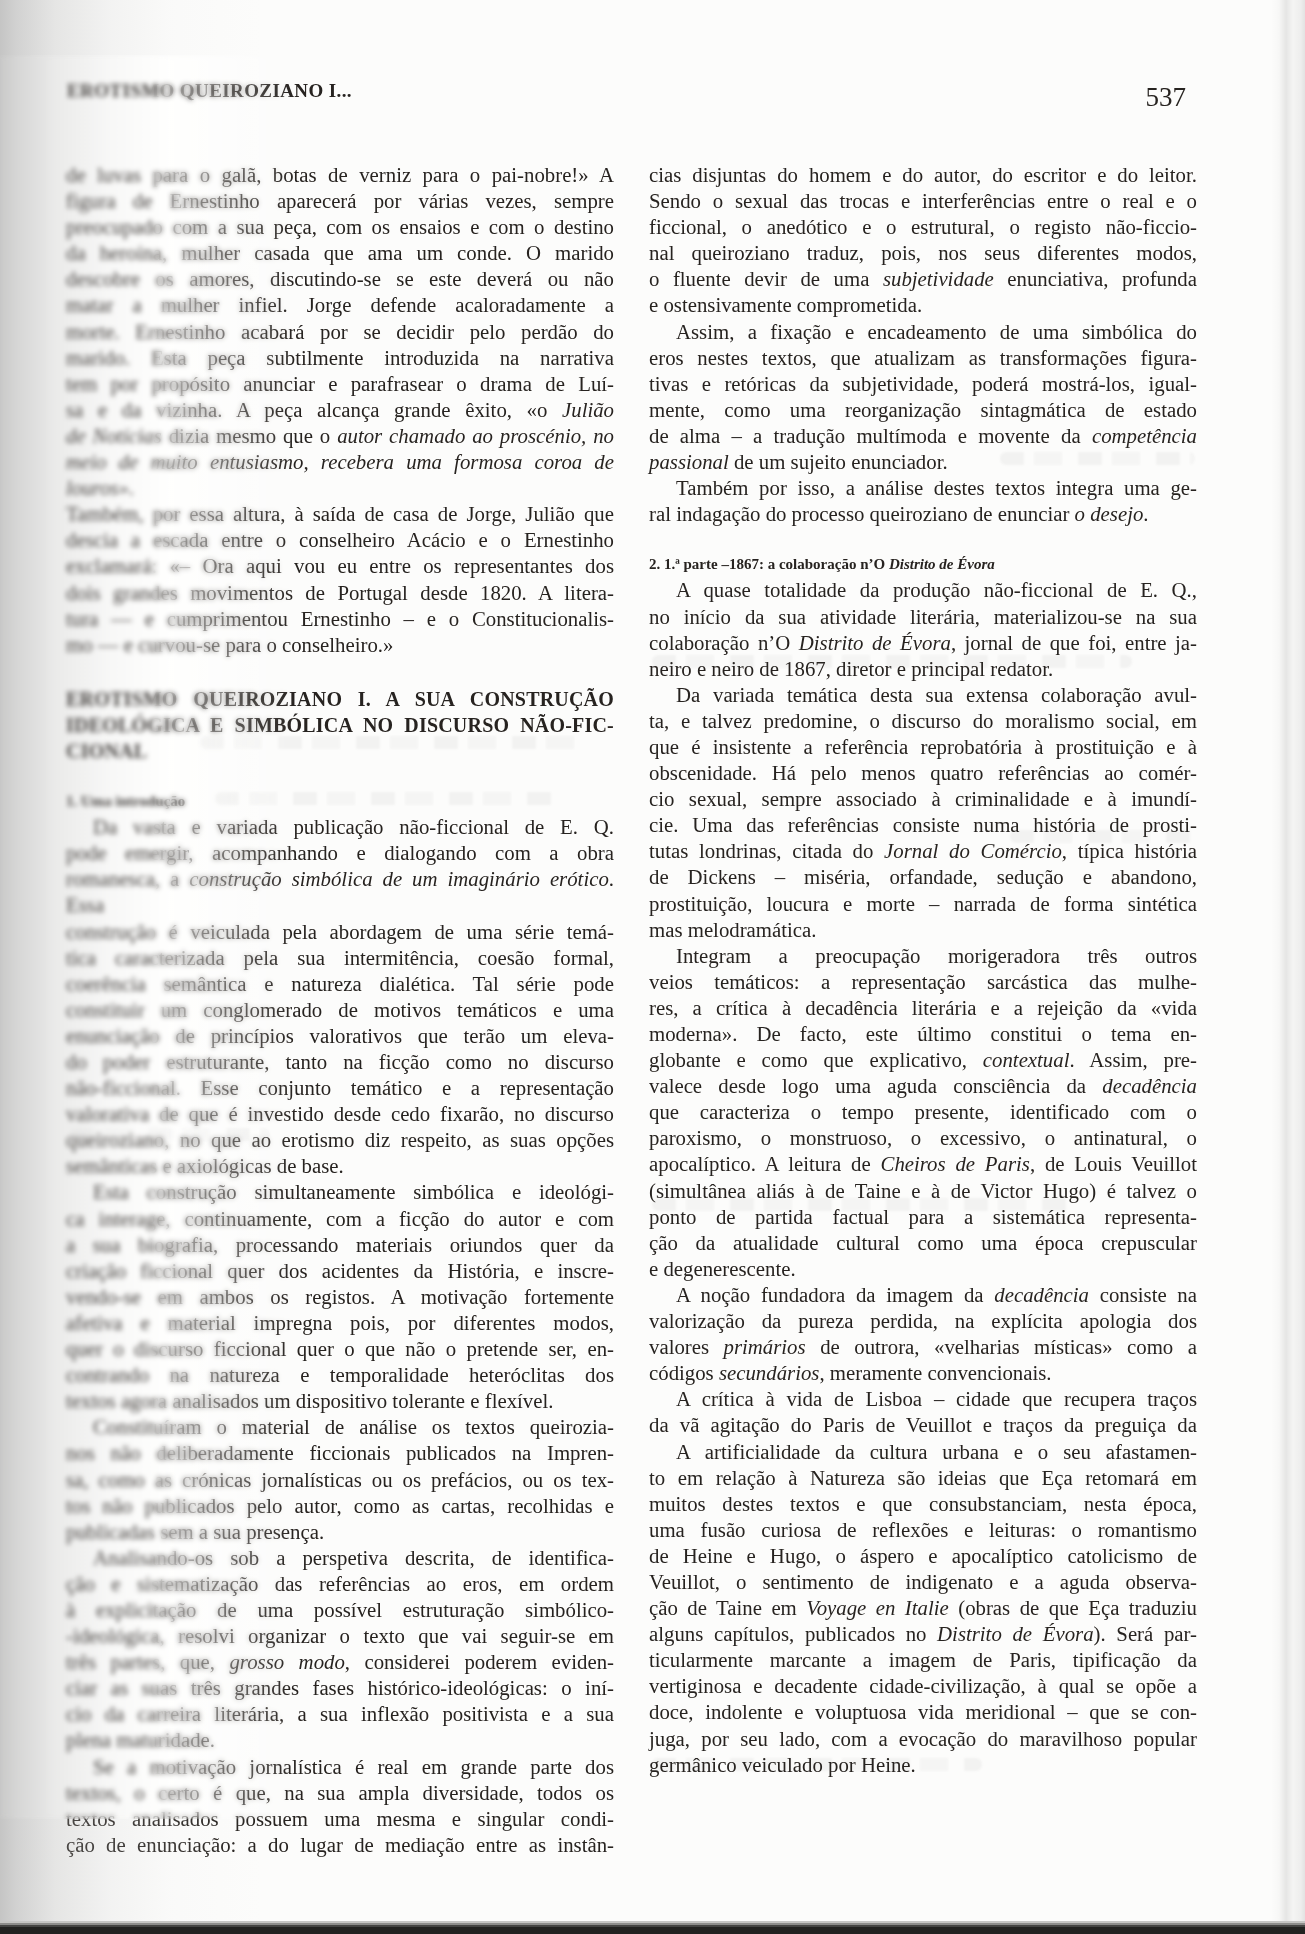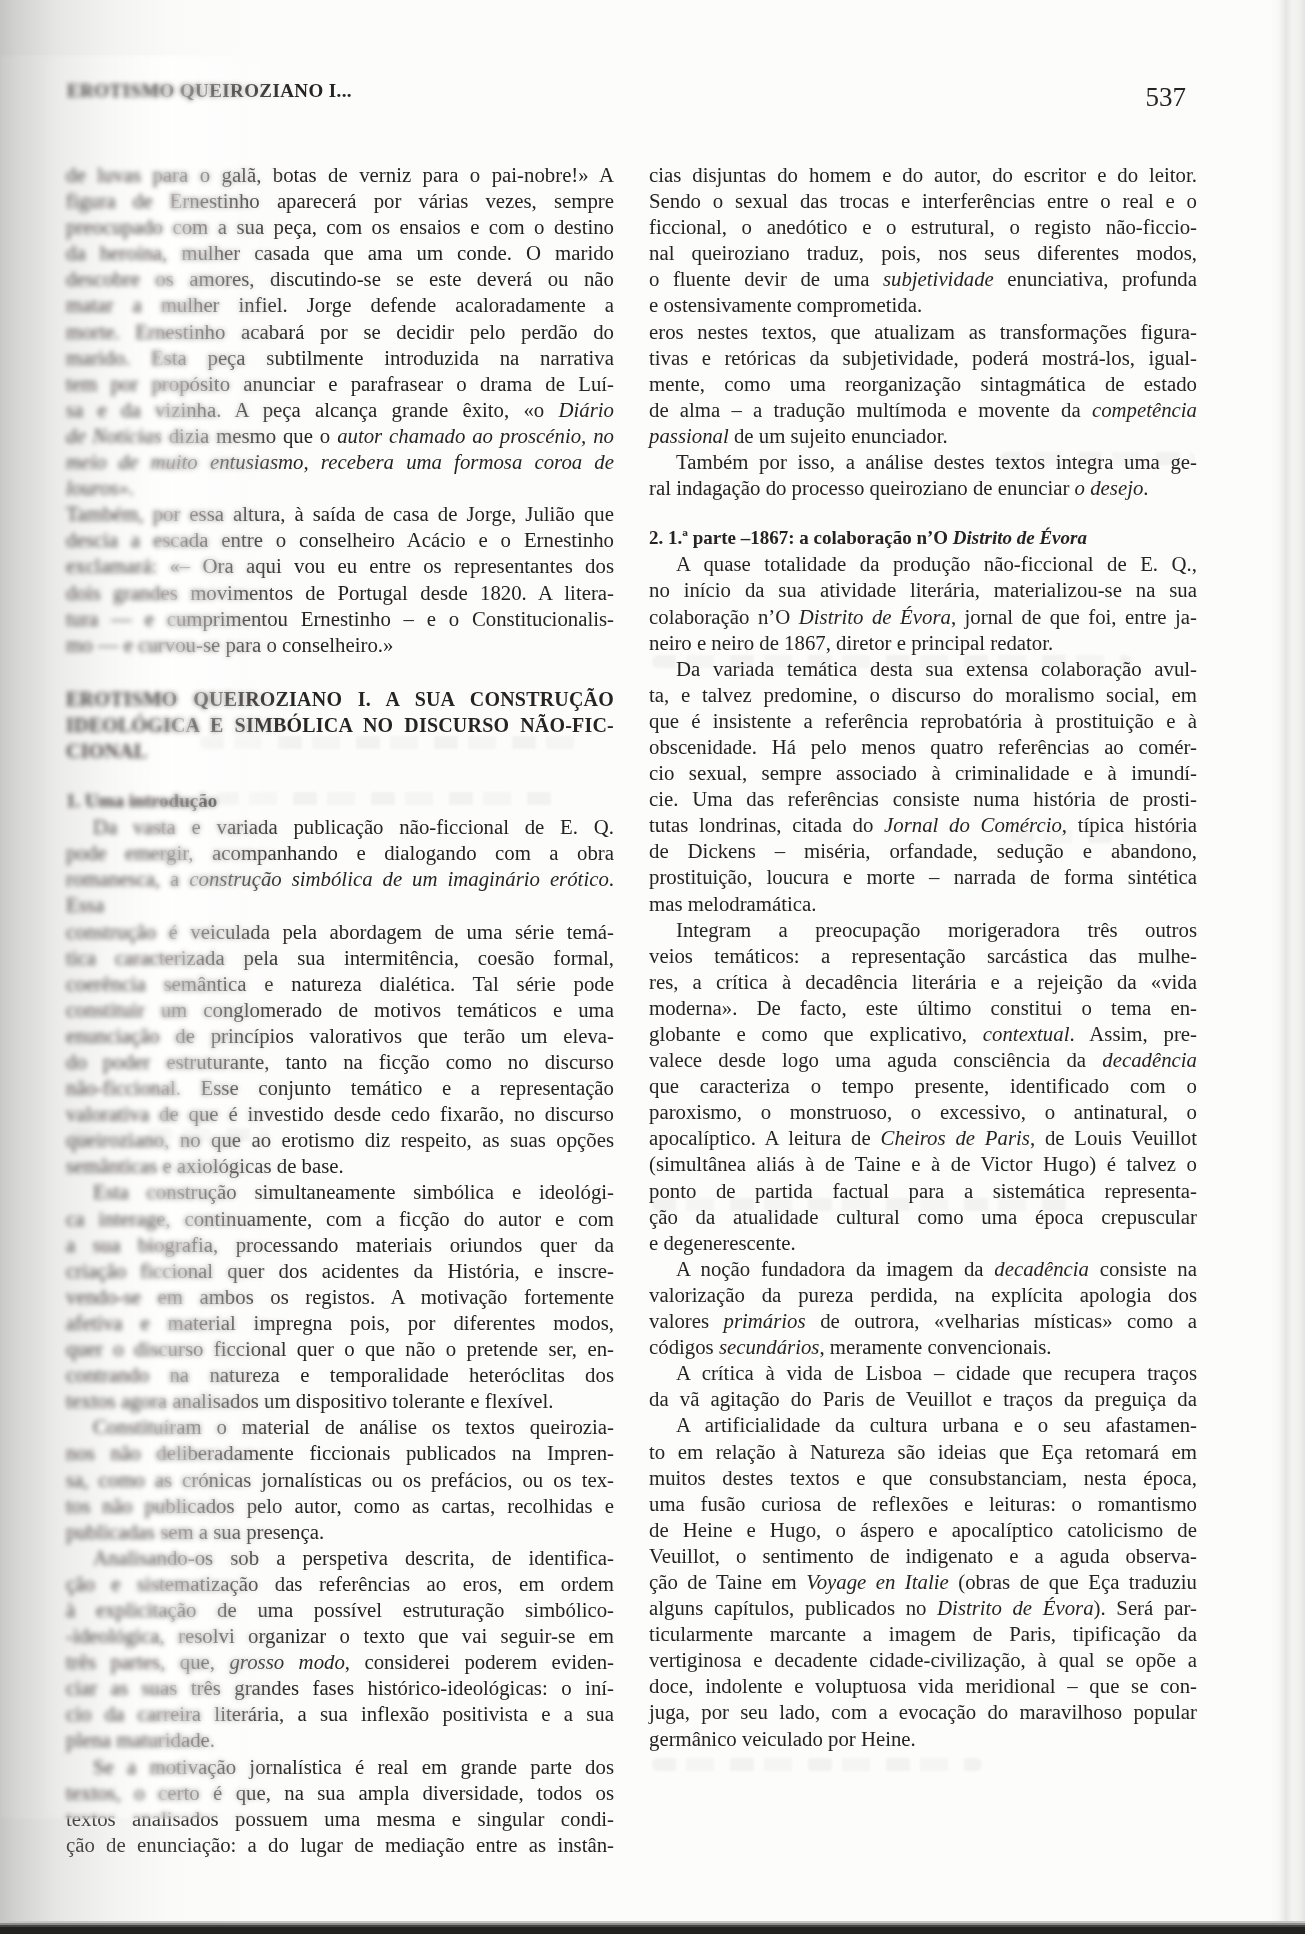--- a/index.html
+++ b/index.html
@@ -71,42 +71,42 @@
   .para { margin: 0; }
   .line {
     font-size: 20.8px; line-height: 26.1px;
     text-align: justify; text-align-last: justify;
   }
   .line.last { text-align-last: left; }
   .line.indent { text-indent: 27px; }
   .heading { margin: 28px 0 12px; }
   .heading .line { font-weight: bold; font-size: 20px; letter-spacing: .2px; }
   .subheading { margin: 24px 0 0; }
-  .subheading .line { font-weight: bold; font-size: 19px; }
+  .subheading .line { font-weight: bold; font-size: 15px; }
   i { font-style: italic; }
 </style>
 </head>
 <body>
 
 <div class="running-title">EROTISMO QUEIROZIANO I...</div>
 <div class="page-number">537</div>
 
 <div class="content">
   <div class="col">
       <div class="para body">
         <div class="line"><span>de luvas para o galã, botas de verniz para o pai-nobre!» A</span></div>
         <div class="line"><span>figura de Ernestinho aparecerá por várias vezes, sempre</span></div>
         <div class="line"><span>preocupado com a sua peça, com os ensaios e com o destino</span></div>
         <div class="line"><span>da heroína, mulher casada que ama um conde. O marido</span></div>
         <div class="line"><span>descobre os amores, discutindo-se se este deverá ou não</span></div>
         <div class="line"><span>matar a mulher infiel. Jorge defende acaloradamente a</span></div>
         <div class="line"><span>morte. Ernestinho acabará por se decidir pelo perdão do</span></div>
         <div class="line"><span>marido. Esta peça subtilmente introduzida na narrativa</span></div>
         <div class="line"><span>tem por propósito anunciar e parafrasear o drama de Luí-</span></div>
-        <div class="line"><span>sa e da vizinha. A peça alcança grande êxito, «o </span><i>Diário</i></div>
+        <div class="line"><span>sa e da vizinha. A peça alcança grande êxito, «o </span><i>Julião</i></div>
         <div class="line"><i>de Notícias</i><span> dizia mesmo que o </span><i>autor chamado ao proscénio, no</i></div>
         <div class="line"><i>meio de muito entusiasmo, recebera uma formosa coroa de louros»</i><span>.</span></div>
         <div class="line"><span>Também, por essa altura, à saída de casa de Jorge, Julião que</span></div>
         <div class="line"><span>descia a escada entre o conselheiro Acácio e o Ernestinho</span></div>
         <div class="line"><span>exclamará: «– Ora aqui vou eu entre os representantes dos</span></div>
         <div class="line"><span>dois grandes movimentos de Portugal desde 1820. A litera-</span></div>
         <div class="line"><span>tura — e cumprimentou Ernestinho – e o Constitucionalis-</span></div>
         <div class="line last"><span>mo — e curvou-se para o conselheiro.»</span></div>
       </div>
       <div class="para heading">
@@ -170,20 +170,21 @@
   <div class="col">
       <div class="para body">
         <div class="line"><span>cias disjuntas do homem e do autor, do escritor e do leitor.</span></div>
         <div class="line"><span>Sendo o sexual das trocas e interferências entre o real e o</span></div>
         <div class="line"><span>ficcional, o anedótico e o estrutural, o registo não-ficcio-</span></div>
         <div class="line"><span>nal queiroziano traduz, pois, nos seus diferentes modos,</span></div>
         <div class="line"><span>o fluente devir de uma </span><i>subjetividade</i><span> enunciativa, profunda</span></div>
         <div class="line last"><span>e ostensivamente comprometida.</span></div>
       </div>
       <div class="para body">
+        <div class="line indent"><span>Assim, a fixação e encadeamento de uma simbólica do</span></div>
         <div class="line"><span>eros nestes textos, que atualizam as transformações figura-</span></div>
         <div class="line"><span>tivas e retóricas da subjetividade, poderá mostrá-los, igual-</span></div>
         <div class="line"><span>mente, como uma reorganização sintagmática de estado</span></div>
         <div class="line"><span>de alma – a tradução multímoda e movente da </span><i>competência</i></div>
         <div class="line last"><i>passional</i><span> de um sujeito enunciador.</span></div>
       </div>
       <div class="para body">
         <div class="line indent"><span>Também por isso, a análise destes textos integra uma ge-</span></div>
         <div class="line last"><span>ral indagação do processo queiroziano de enunciar </span><i>o desejo</i><span>.</span></div>
       </div>

